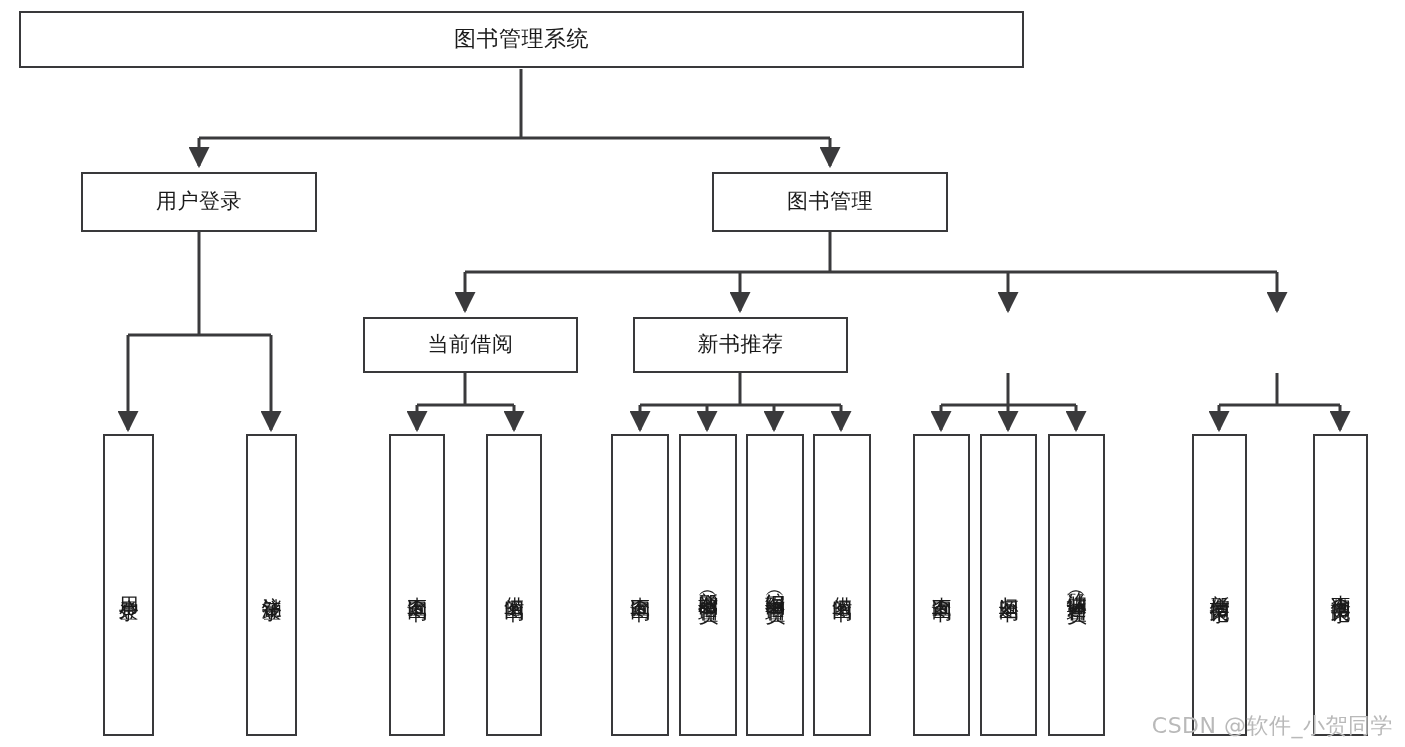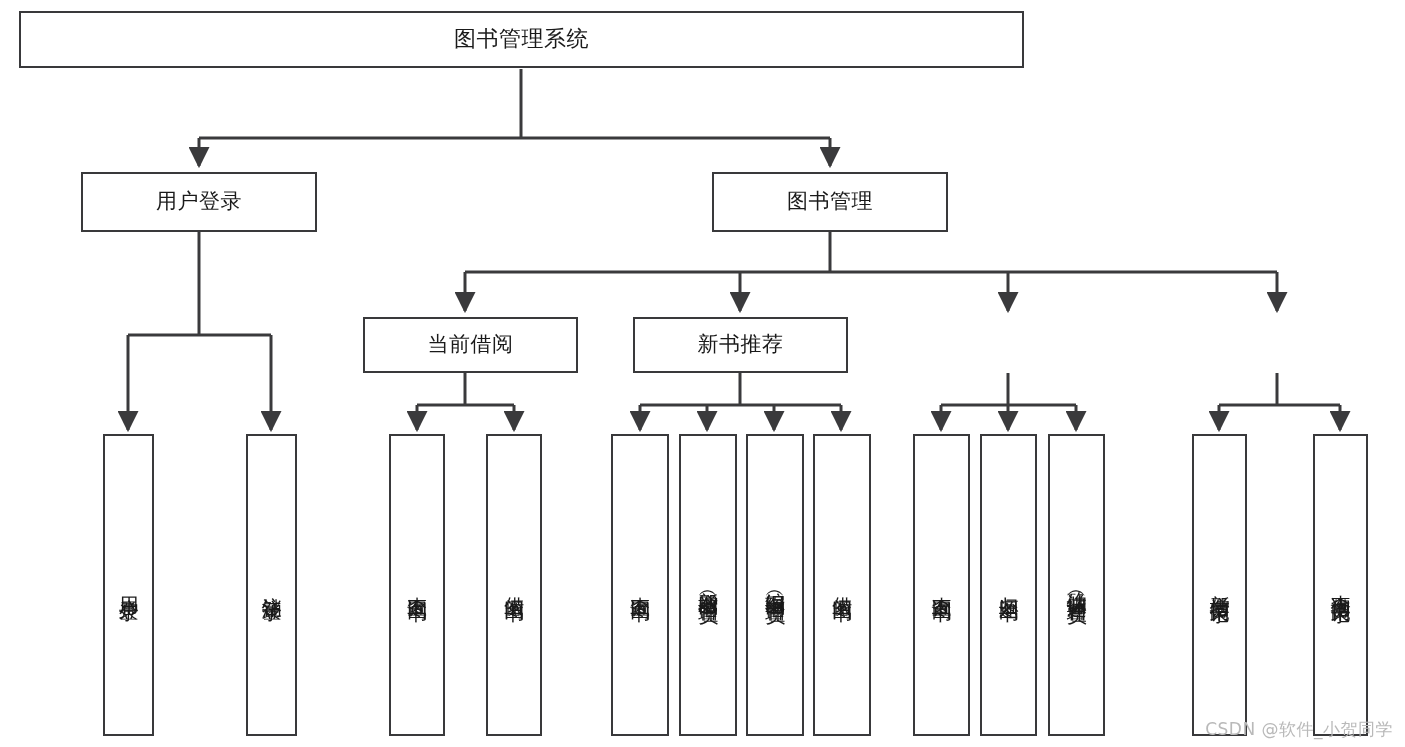--- a/index.html
+++ b/index.html
@@ -60,21 +60,21 @@
     font-size: 20px;
     line-height: 1.18;
     letter-spacing: 2px;
     max-height: 286px;
     white-space: normal;
   }
   .watermark {
     position: absolute;
     right: 12px;
     bottom: 6px;
-    font-size: 17px;
+    font-size: 22px;
     color: #b9b9b9;
     letter-spacing: 0.5px;
     z-index: 5;
     white-space: nowrap;
     font-family: "DejaVu Sans", "Liberation Sans", sans-serif;
   }
 </style>
 </head>
 <body>
 

